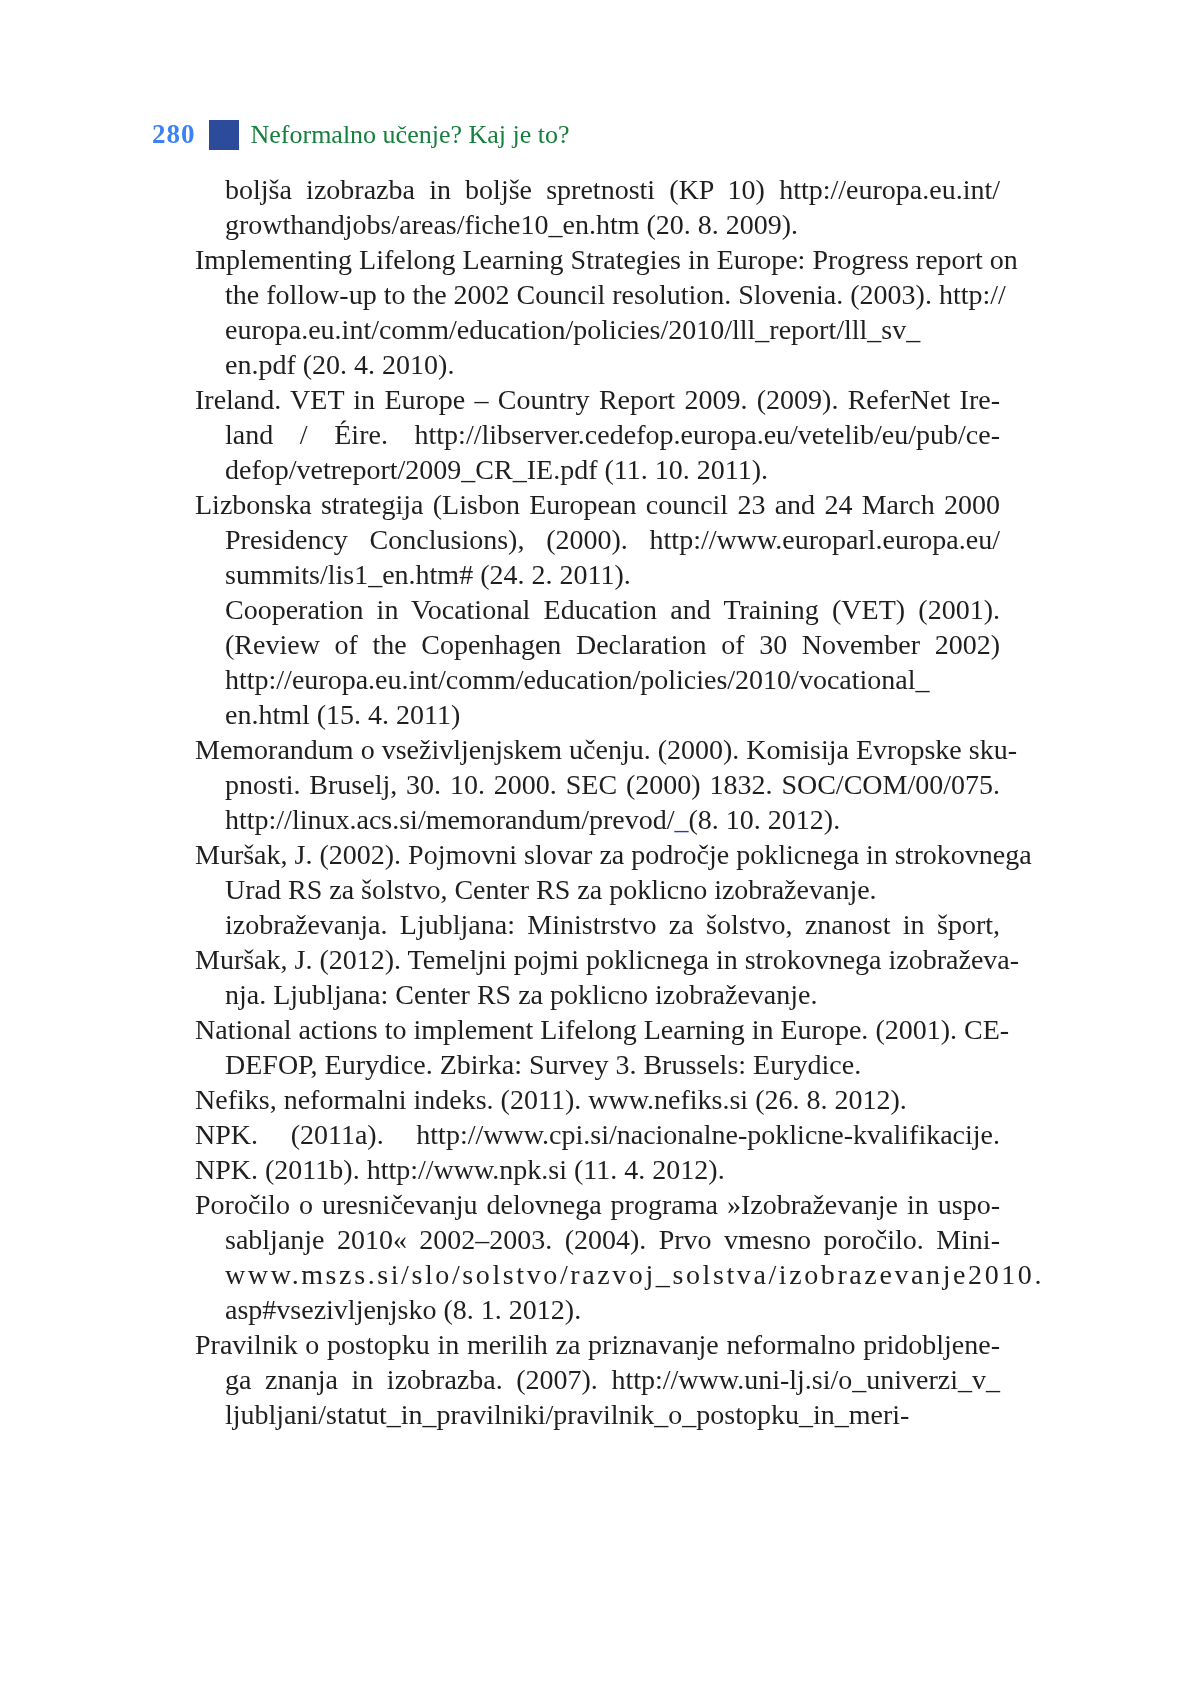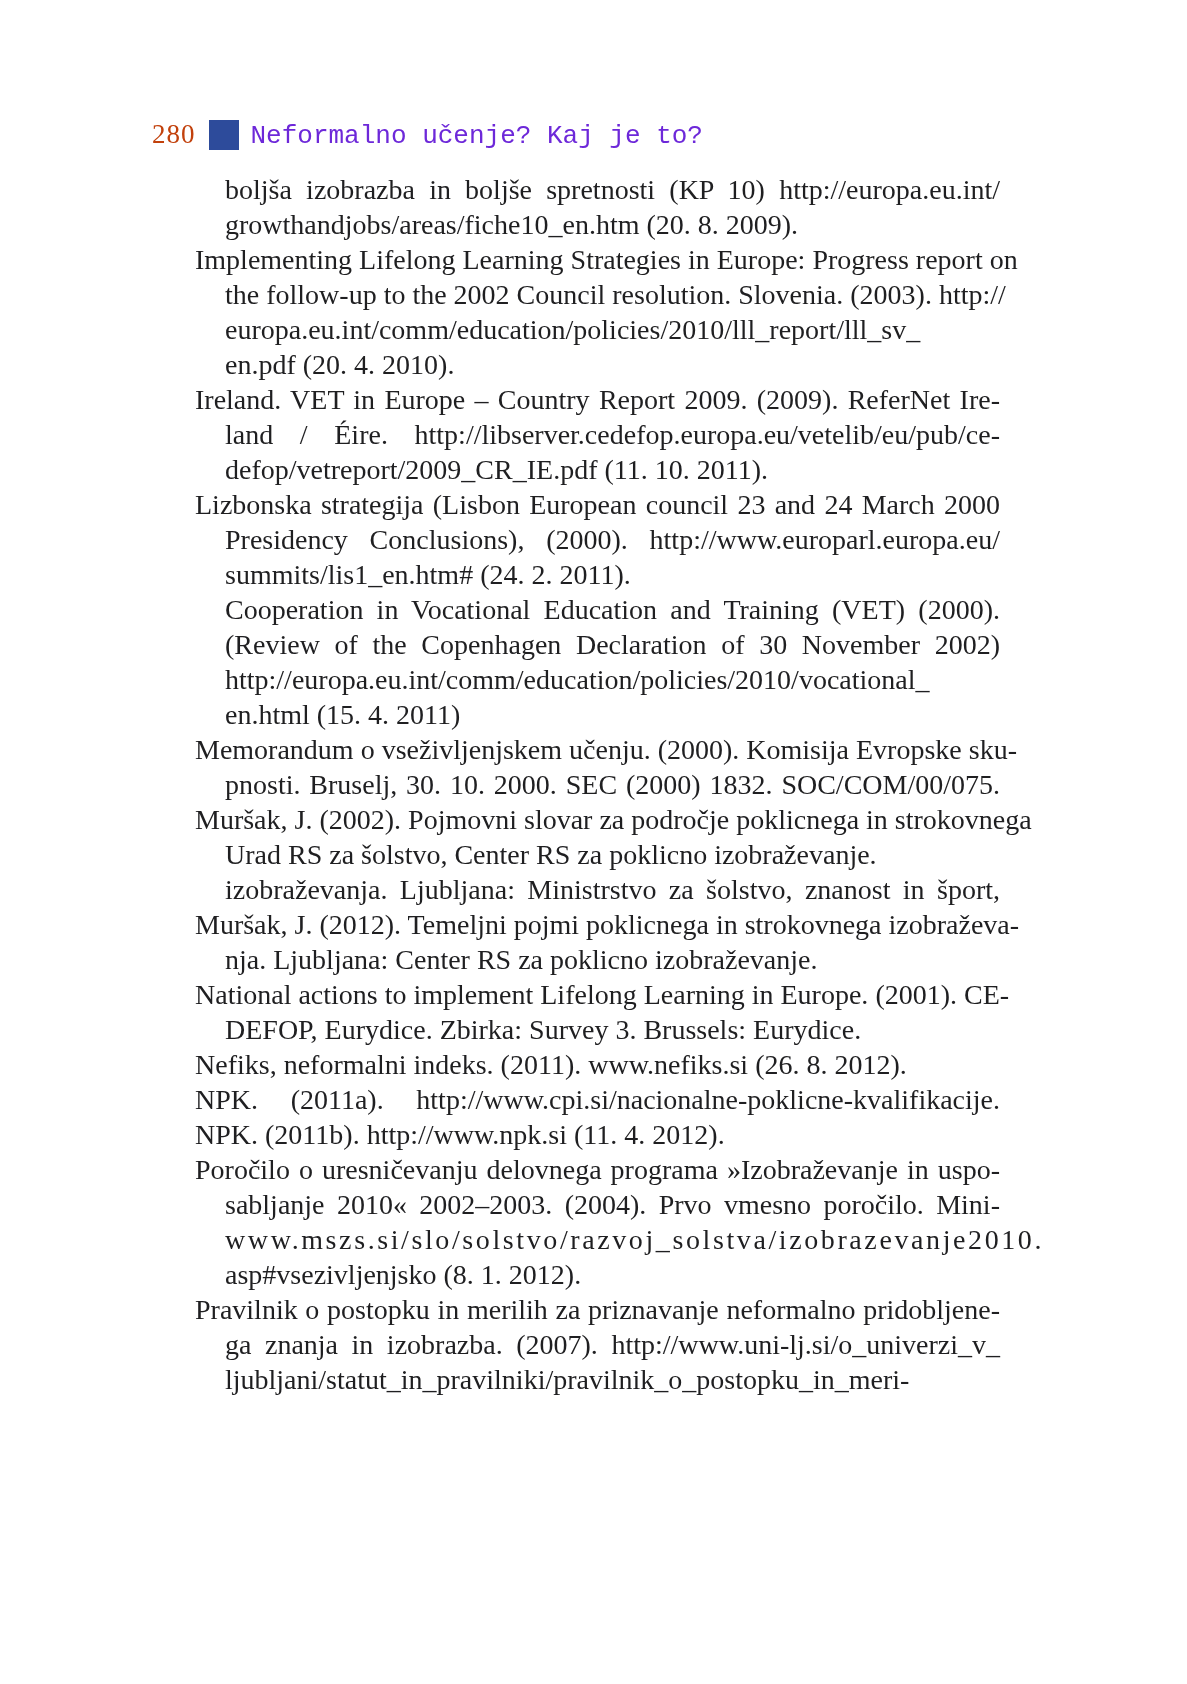--- a/index.html
+++ b/index.html
@@ -14,35 +14,34 @@
   .page { position: absolute; inset: 0; background: #ffffff; }
 
   
   .running-header {
     position: absolute;
     left: 152px; top: 118px;
     font-size: 27px; line-height: 32px;
     white-space: nowrap;
   }
   .page-number {
-    font-weight: normal;
-    color: #c2410c;
+    font-weight: bold;
+    color: #3b82f6;
     letter-spacing: 1px;
   }
   .marker-square {
     display: inline-block;
     width: 30px; height: 30px;
     background: var(--accent, #2d4b9b);
     margin: 0 12px 0 13px;
     vertical-align: -7px;
   }
   .running-title {
-    color: #6d28d9;
+    color: #15803d;
     font-size: 26px;
-    font-family: Liberation Mono, monospace;
   }
 
   
   .references {
     position: absolute;
     left: 195px; top: 172px;
     width: 805px;
   }
   .ref-entry { margin: 0; padding: 0; }
   .ref-line {
@@ -85,28 +84,29 @@
         <div class="ref-line justify"><span class="it">Ireland. VET in Europe – Country Report 2009.</span><span class="ro"> (2009). ReferNet Ire-</span></div>
         <div class="ref-line indent justify"><span class="ro">land / Éire. http://libserver.cedefop.europa.eu/vetelib/eu/pub/ce-</span></div>
         <div class="ref-line indent"><span class="ro">defop/vetreport/2009_CR_IE.pdf (11. 10. 2011).</span></div>
       </div>
       <div class="ref-entry">
         <div class="ref-line justify"><span class="it">Lizbonska strategija (Lisbon European council 23 and 24 March 2000</span></div>
         <div class="ref-line indent justify"><span class="it">Presidency Conclusions),</span><span class="ro"> (2000). http://www.europarl.europa.eu/</span></div>
         <div class="ref-line indent"><span class="ro">summits/lis1_en.htm# (24. 2. 2011).</span></div>
       </div>
       <div class="ref-entry">
-        <div class="ref-line indent justify"><span class="it">Cooperation in Vocational Education and Training (VET)</span><span class="ro"> (2000).</span></div>
+        <div class="ref-line indent justify"><span class="it">Cooperation in Vocational Education and Training (VET)</span><span class="ro"> (2001).</span></div>
         <div class="ref-line indent justify"><span class="ro">(Review of the Copenhagen Declaration of 30 November 2002)</span></div>
         <div class="ref-line indent justify"><span class="ro">http://europa.eu.int/comm/education/policies/2010/vocational_</span></div>
         <div class="ref-line indent"><span class="ro">en.html (15. 4. 2011)</span></div>
       </div>
       <div class="ref-entry">
         <div class="ref-line justify"><span class="it">Memorandum o vseživljenjskem učenju.</span><span class="ro"> (2000). Komisija Evropske sku-</span></div>
         <div class="ref-line indent justify"><span class="ro">pnosti. Bruselj, 30. 10. 2000. SEC (2000) 1832. SOC/COM/00/075.</span></div>
+        <div class="ref-line indent"><span class="ro">http://linux.acs.si/memorandum/prevod/</span><span class="link">_</span><span class="ro">(8. 10. 2012).</span></div>
       </div>
       <div class="ref-entry">
         <div class="ref-line justify"><span class="ro">Muršak, J. (2002). </span><span class="it">Pojmovni slovar za področje poklicnega in strokovnega</span></div>
         <div class="ref-line indent"><span class="ro">Urad RS za šolstvo, Center RS za poklicno izobraževanje.</span></div>
         <div class="ref-line indent justify"><span class="it">izobraževanja.</span><span class="ro"> Ljubljana: Ministrstvo za šolstvo, znanost in šport,</span></div>
       </div>
       <div class="ref-entry">
         <div class="ref-line justify"><span class="ro">Muršak, J. (2012). </span><span class="it">Temeljni pojmi poklicnega in strokovnega izobraževa-</span></div>
         <div class="ref-line indent"><span class="it">nja.</span><span class="ro"> Ljubljana: Center RS za poklicno izobraževanje.</span></div>
       </div>

